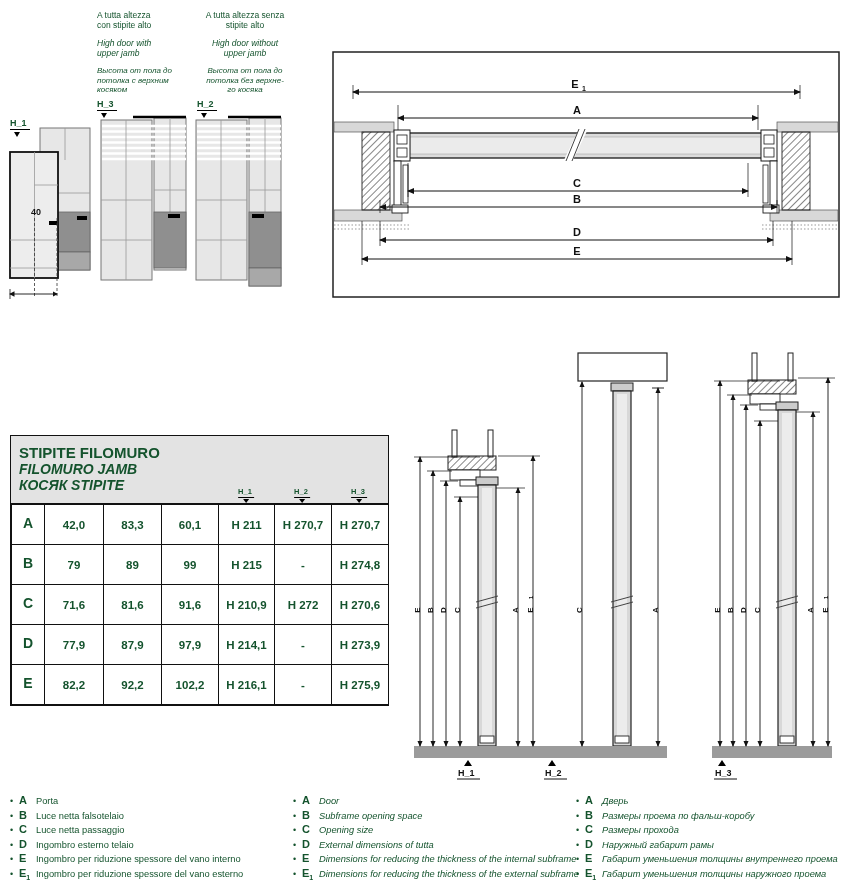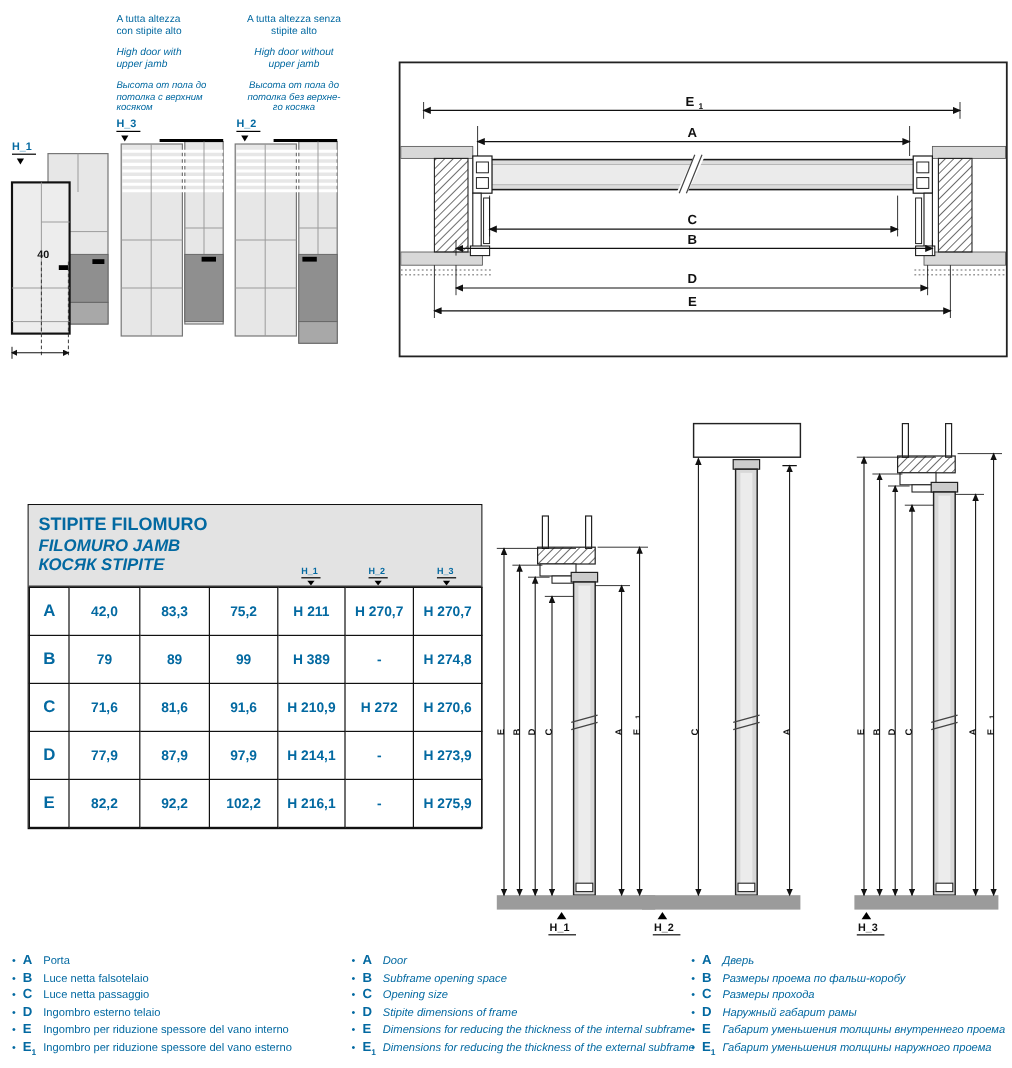--- a/index.html
+++ b/index.html
@@ -1,35 +1,35 @@
 <!DOCTYPE html>
 <html><head>
 <meta charset="utf-8">
 <style>
   html,body{margin:0;padding:0;background:#fff;}
   .page{position:relative;width:843px;height:890px;background:#fff;overflow:hidden;
-        font-family:"Liberation Sans",sans-serif;color:#0369a1;}
+        font-family:"Liberation Sans",sans-serif;color:#14532d;}
   
   .note{position:absolute;top:10px;width:96px;font-size:8.5px;line-height:1.18;}
   .note p{margin:0 0 8px 0;white-space:pre-line;}
   .note .en,.note .ru{font-style:italic;}
   .note .ru{font-size:8px;}
   
   .ref-label{position:absolute;display:inline-block;}
   .ref-text{display:inline-block;font-weight:bold;font-size:9px;border-bottom:1px solid #000;padding:0 3px 1px 0;}
   .tri-down{width:0;height:0;border-left:3.5px solid transparent;border-right:3.5px solid transparent;
             border-top:5px solid #000;margin:2px 0 0 4px;}
   svg{position:absolute;overflow:visible;}
   svg text{font-family:"Liberation Sans",sans-serif;fill:#111;}
   
   .caption{position:absolute;left:8px;top:304px;width:833px;font-size:9px;white-space:nowrap;letter-spacing:-0.1px;}
   .caption .c-it{font-weight:bold;}
   .caption .c-en,.caption .c-ru{font-style:italic;}
   
-  .table-wrap{position:absolute;left:10px;top:420px;width:377px;border:1.5px solid #111;background:#fff;margin-left:13px;}
+  .table-wrap{position:absolute;left:10px;top:435px;width:377px;border:1.5px solid #111;background:#fff;}
   .tbl-header{position:relative;height:67px;background:#e3e3e3;border-bottom:1.5px solid #111;}
   .tbl-title{position:absolute;left:8px;top:9px;font-size:15px;font-weight:bold;line-height:16px;}
   .tbl-title .t2,.tbl-title .t3{font-style:italic;font-size:14px;}
   .hdr-ref{position:absolute;top:44px;transform:translateX(-50%);text-align:center;}
   .hdr-ref .ref-text{font-size:7.5px;padding-right:2px;}
   .hdr-ref .tri-down{margin:1px auto 0 auto;border-left-width:3px;border-right-width:3px;border-top-width:4px;}
   table.dim-table{border-collapse:collapse;table-layout:fixed;width:100%;}
   table.dim-table td,table.dim-table th{border:1px solid #111;text-align:center;vertical-align:middle;
       height:39px;font-size:11.5px;font-weight:bold;padding:0;}
   table.dim-table tr{border-top:1.5px solid #111;}
@@ -264,31 +264,31 @@
           <col style="width:57px">
                 <col style="width:56px">
           <col style="width:57px">
           <col style="width:57px">
         </colgroup>
       <tbody>
         <tr>
           <th><span>A</span><sub></sub></th>
           <td>42,0</td>
             <td>83,3</td>
-          <td>75,2</td>
+          <td>60,1</td>
             <td>H 211</td>
           <td>H 270,7</td>
             <td>H 270,7</td>
         </tr>
         <tr>
           <th><span>B</span><sub></sub></th>
           <td>79</td>
             <td>89</td>
           <td>99</td>
-            <td>H 389</td>
+            <td>H 215</td>
           <td>-</td>
             <td>H 274,8</td>
         </tr>
         <tr>
           <th><span>C</span><sub></sub></th>
           <td>71,6</td>
             <td>81,6</td>
           <td>91,6</td>
             <td>H 210,9</td>
           <td>H 272</td>
@@ -478,21 +478,21 @@
       <span class="l-text">Subframe opening space</span>
       </div>
     <div class="legend-row">
       <span class="bullet">•</span>
       <span class="l-letter"><span>C</span><sub></sub></span>
       <span class="l-text">Opening size</span>
       </div>
     <div class="legend-row">
       <span class="bullet">•</span>
       <span class="l-letter"><span>D</span><sub></sub></span>
-      <span class="l-text">Stipite dimensions of frame</span>
+      <span class="l-text">External dimensions of tutta</span>
       </div>
     <div class="legend-row">
       <span class="bullet">•</span>
       <span class="l-letter"><span>E</span><sub></sub></span>
       <span class="l-text">Dimensions for reducing the thickness of the internal subframe</span>
       </div>
     <div class="legend-row">
       <span class="bullet">•</span>
       <span class="l-letter"><span>E</span><sub>1</sub></span>
       <span class="l-text">Dimensions for reducing the thickness of the external subframe</span>

